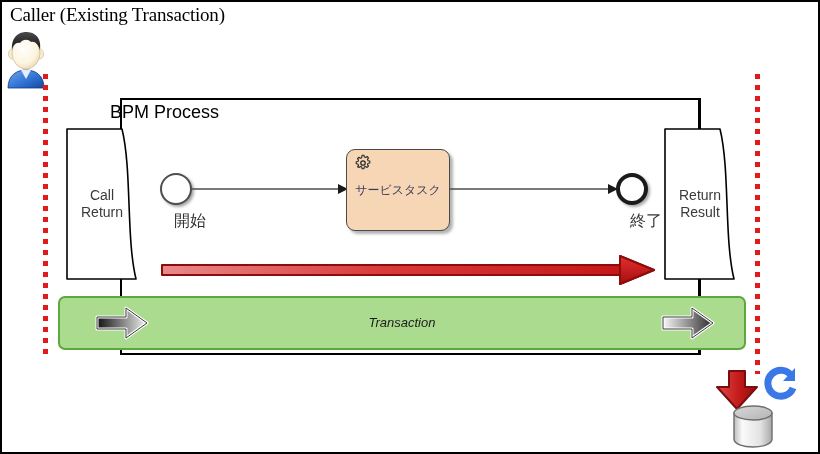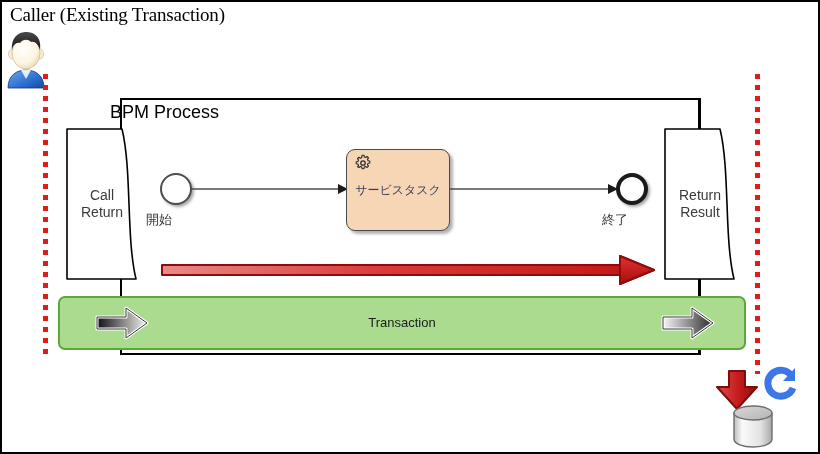--- a/index.html
+++ b/index.html
@@ -107,23 +107,23 @@
   #end-event {
     left: 614px; top: 171px;
     width: 32px; height: 32px;
     border: 4px solid #1a1a1a;
     border-radius: 50%;
     background: #ffffff;
     box-sizing: border-box;
     box-shadow: 2px 2px 3px rgba(0,0,0,0.35);
   }
   .event-label {
-    font-size: 13px;
+    font-size: 16px;
     color: #333333;
-    text-align: left;
+    text-align: right;
     width: 60px;
     white-space: nowrap;
   }
   #start-event-label { left: 144px; top: 209px; }
   #end-event-label   { left: 600px; top: 209px; font-family: Liberation Serif, serif; }
 
   
   #service-task {
     left: 344px; top: 147px;
     width: 104px; height: 82px;
@@ -166,20 +166,21 @@
     border-radius: 7px;
     box-sizing: border-box;
   }
   #transaction-label {
     left: 56px; top: 313px;
     width: 688px;
     text-align: center;
     font-size: 13px;
     color: #1c1c1c;
     white-space: nowrap;
+    font-style: italic;
   }
   .grad-arrow { width: 56px; height: 36px; }
   #transaction-arrow-left  { left: 92px;  top: 303px; }
   #transaction-arrow-right { left: 658px; top: 303px; }
 
   
   #commit-arrow  { left: 712px; top: 367px; width: 46px; height: 42px; }
   #commit-refresh{ left: 760px; top: 364px; width: 36px; height: 36px; }
   #database-icon { left: 728px; top: 401px; width: 46px; height: 46px; }
 </style>

